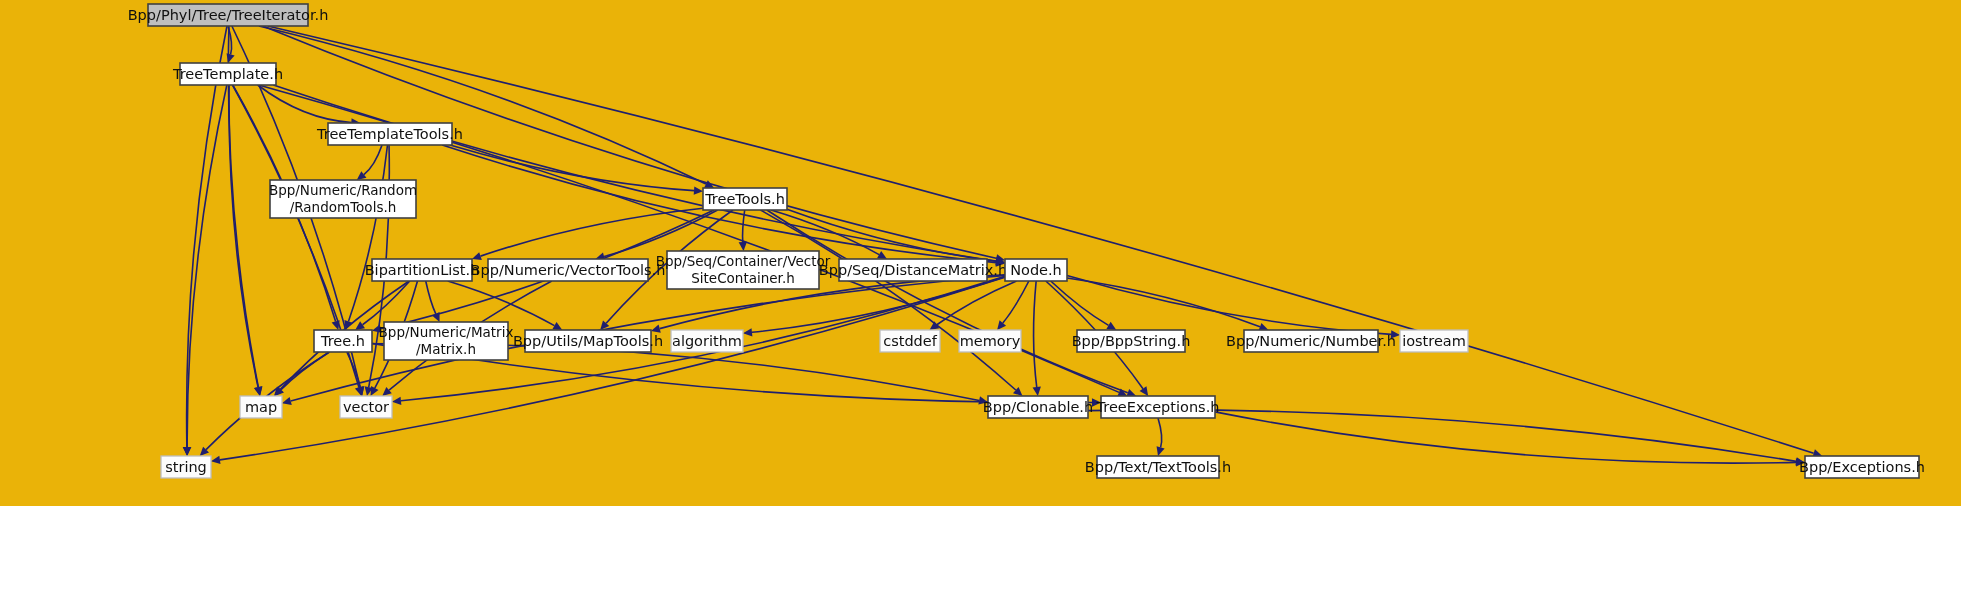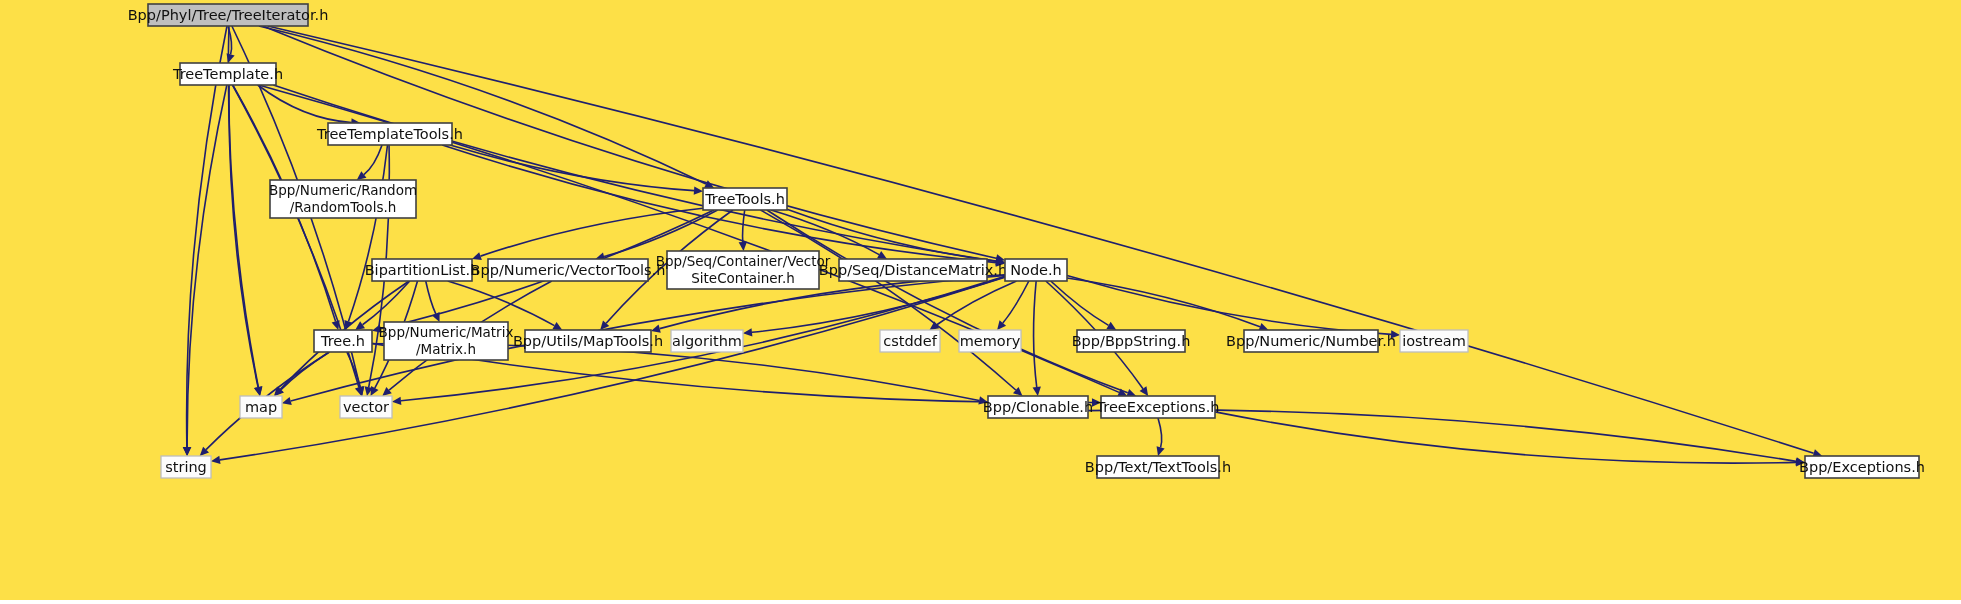--- a/index.html
+++ b/index.html
@@ -1,18 +1,18 @@
 <!DOCTYPE html>
 <html><head>
 <meta charset="utf-8">
 <title>Bpp/Phyl/Tree/TreeIterator.h — include dependency graph</title>
 <style>
   html,body{margin:0;padding:0;background:#ffffff;}
   body{font-family:"DejaVu Sans","Liberation Sans",sans-serif;}
-  #graph-root{position:relative;width:1961px;height:600px;overflow:hidden;background:#fde047;}
+  #graph-root{position:relative;width:1961px;height:506px;overflow:hidden;background:#eab308;}
   svg#dep-graph{display:block;width:1961px;height:604px;}
   .edge{fill:none;stroke:#1f1f6e;stroke-width:1.6px;}
   .arrow{fill:#1f1f6e;stroke:none;}
   .node-box{stroke-width:1.6px;}
   .node-box.lib{fill:#ffffff;stroke:#404040;}
   .node-box.sys{fill:#fcfcfc;stroke:#bdbdbd;stroke-width:1.3px;}
   .node-box.root{fill:#bfbfbf;stroke:#404040;}
   .node-label{font-family:"DejaVu Sans","Liberation Sans",sans-serif;
     font-size:14.5px;fill:#101010;text-anchor:middle;dominant-baseline:middle;}
   .node-label.small{font-size:13.5px;}

